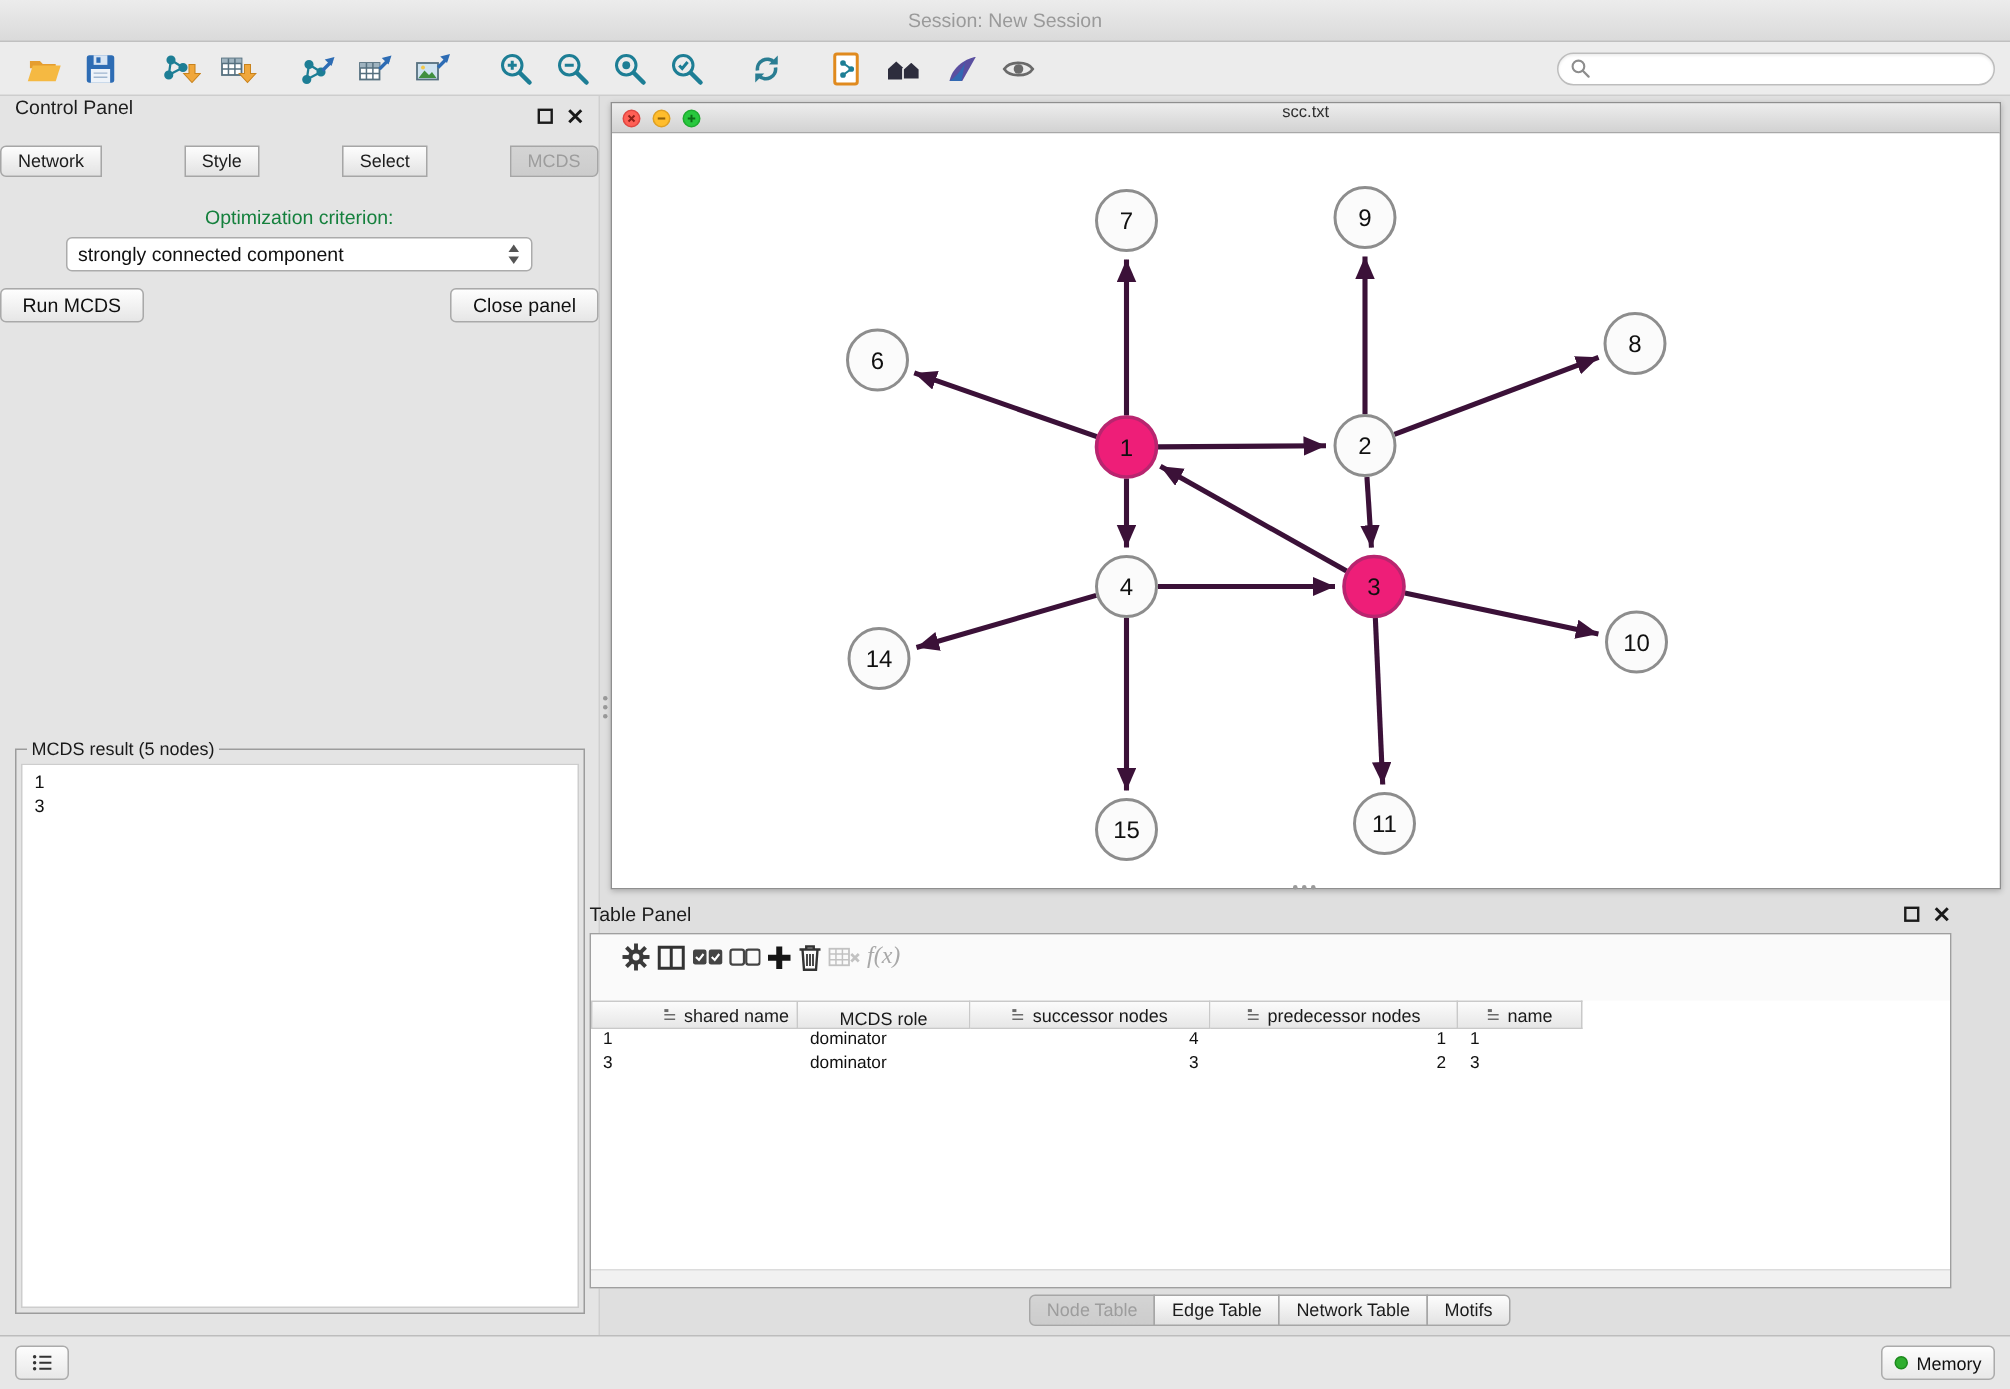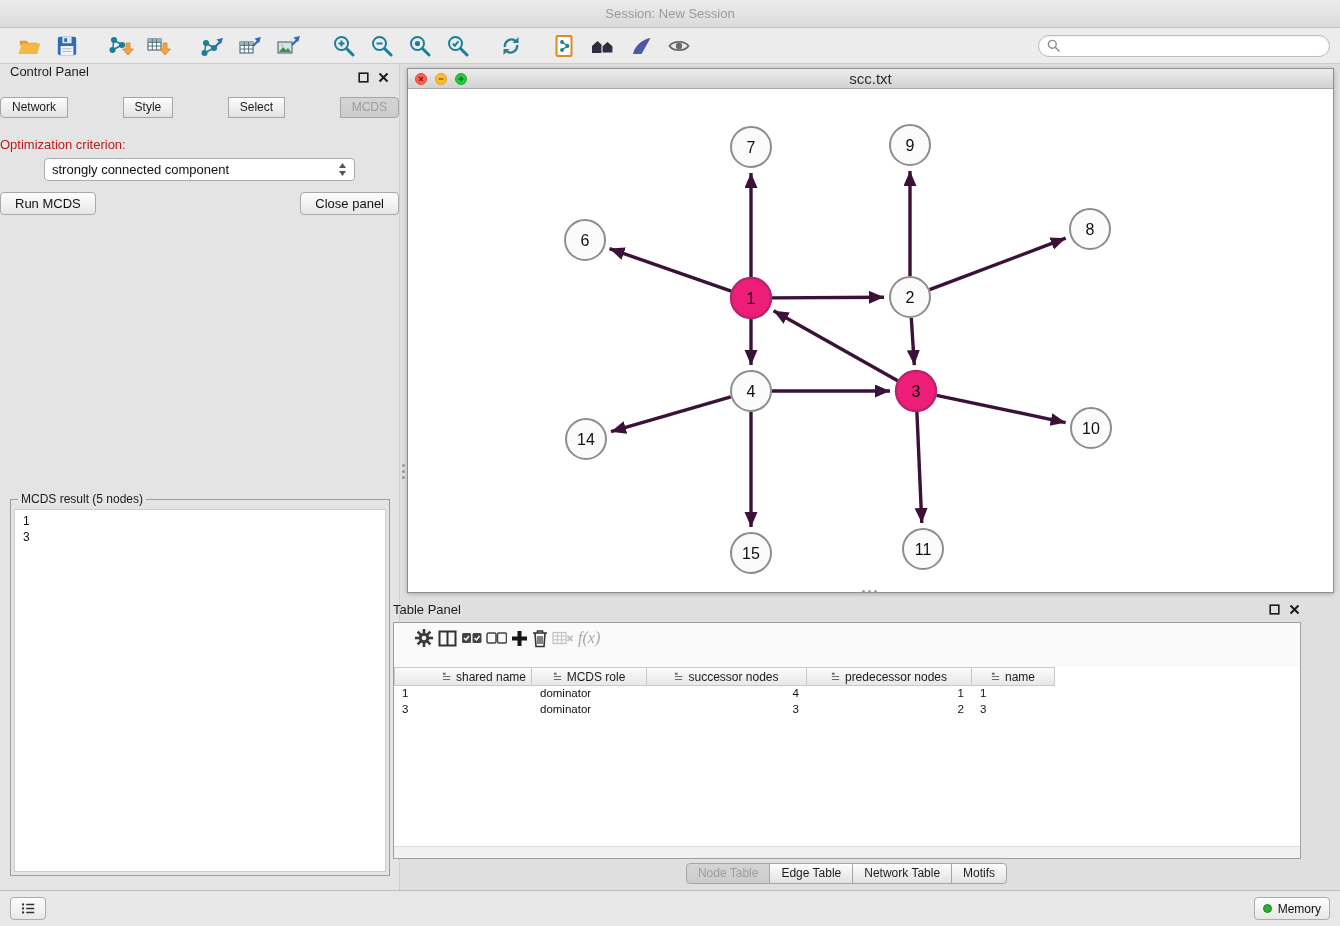--- a/index.html
+++ b/index.html
@@ -20,38 +20,38 @@
 
   
   .control-panel{position:absolute;left:0;top:64px;width:400px;height:826px;background:#e4e4e4;border-right:1px solid #cfcfcf}
   .cp-header{height:26px;display:flex;padding:0 10px;font-size:13px;color:#1c1c1c}
   .win-icons{margin-left:auto;display:flex;gap:9px;align-items:center}
   .tabs-row{display:flex;justify-content:space-between;margin-top:7px}
   .tab{height:21px;line-height:19px;padding:0 11px;font-size:12px;border:1px solid #a6a6a6;background:linear-gradient(#fdfdfd,#e2e2e2);margin-left:-1px;color:#1c1c1c;cursor:pointer}
   .tab:first-child{border-radius:4px 0 0 4px;margin-left:0}
   .tab:last-child{border-radius:0 4px 4px 0}
   .tab.active{background:linear-gradient(#d4d4d4,#cccccc);color:#9d9d9d}
-  .opt-label{position:absolute;left:0;top:73px;width:100%;text-align:left;font-size:13px;color:#b91c1c}
+  .opt-label{position:absolute;left:0;top:73px;width:100%;text-align:center;font-size:13px;color:#15803d}
   .dropdown{position:absolute;left:44px;top:94px;width:311px;height:23px;background:#fff;border:1px solid #ababab;border-radius:4px;display:flex;align-items:center;padding:0 7px;font-size:13px;color:#101010;cursor:pointer}
   .dropdown .stepper{margin-left:auto}
   .cp-buttons{position:absolute;left:0;top:128px;width:100%;display:flex;justify-content:space-between;gap:14px}
   .pbtn{height:23px;padding:0 14px;font-size:13px;color:#101010;border:1px solid #a9a9a9;border-radius:4px;background:linear-gradient(#fefefe,#e6e6e6)}
   .result-fieldset{position:absolute;left:10px;top:428px;width:380px;height:384px;border:1px solid #9c9c9c;padding:3px}
   .result-fieldset legend{font-size:12px;color:#1a1a1a;padding:0 3px;margin-left:4px}
   .result-box{background:#fff;border:1px solid #cdcdcd;width:100%;height:100%;overflow:hidden;padding:3px 0}
   .result-line{font-size:12px;line-height:16px;padding:0 8px;color:#101010}
 
   
   .vgrip{position:absolute;left:400px;top:458px;width:7px;height:26px;display:flex;flex-direction:column;align-items:center;justify-content:center;gap:3px;cursor:col-resize}
   .vgrip i,.hgrip i{width:3px;height:3px;border-radius:50%;background:#9a9a9a;display:block}
   .hgrip{position:absolute;left:856px;top:588px;width:26px;height:7px;display:flex;align-items:center;justify-content:center;gap:3px;cursor:row-resize}
 
   
   .net-window{position:absolute;left:407px;top:68px;width:927px;height:525px;border:1px solid #8f8f8f;background:#fff;box-shadow:0 1px 4px rgba(0,0,0,.25)}
-  .net-titlebar{height:20px;background:linear-gradient(#ededed,#d2d2d2);border-bottom:1px solid #a8a8a8;position:relative;display:flex;align-items:center;justify-content:center;font-size:15px;color:#2e2e2e}
+  .net-titlebar{height:20px;background:linear-gradient(#ededed,#d2d2d2);border-bottom:1px solid #a8a8a8;position:relative;display:flex;align-items:flex-start;justify-content:center;font-size:11px;color:#2e2e2e}
   .lights{position:absolute;left:7px;top:4px;display:flex;gap:8px}
   .light{width:12px;height:12px;border-radius:50%;display:flex;align-items:center;justify-content:center}
   .light.red{background:#ff6056;border:1px solid #df4742}
   .light.yellow{background:#ffbd2d;border:1px solid #dfa023}
   .light.green{background:#28c83e;border:1px solid #1eab2f}
   .net-canvas{position:absolute;left:0;top:20px;width:925px;height:503px;background:#fff}
 
   
   .table-panel{position:absolute;left:383px;top:597px;width:927px;height:293px}
   .tp-header{height:25px;display:flex;align-items:center;padding:0 10px;font-size:13px;color:#1c1c1c}
@@ -439,21 +439,21 @@
       </button>
     </div>
     <div class="thead">
         <div class="th" style="width: 138px; padding-left: 42px;">
           <svg width="9" height="9" viewBox="0 0 10 10">
             <rect x="1" y="0.8" width="3" height="2.2" fill="#6a6a6a"></rect>
             <path d="M1 5h8M1 8.3h8" stroke="#6a6a6a" stroke-width="1.2"></path>
           </svg>
           <span>shared name</span>
         </div>
-        <div class="th" style="width: 115px;">
+        <div class="th" style="width: 115px; flex-direction: column;">
           <svg width="9" height="9" viewBox="0 0 10 10">
             <rect x="1" y="0.8" width="3" height="2.2" fill="#6a6a6a"></rect>
             <path d="M1 5h8M1 8.3h8" stroke="#6a6a6a" stroke-width="1.2"></path>
           </svg>
           <span>MCDS role</span>
         </div>
         <div class="th" style="width: 160px;">
           <svg width="9" height="9" viewBox="0 0 10 10">
             <rect x="1" y="0.8" width="3" height="2.2" fill="#6a6a6a"></rect>
             <path d="M1 5h8M1 8.3h8" stroke="#6a6a6a" stroke-width="1.2"></path>

